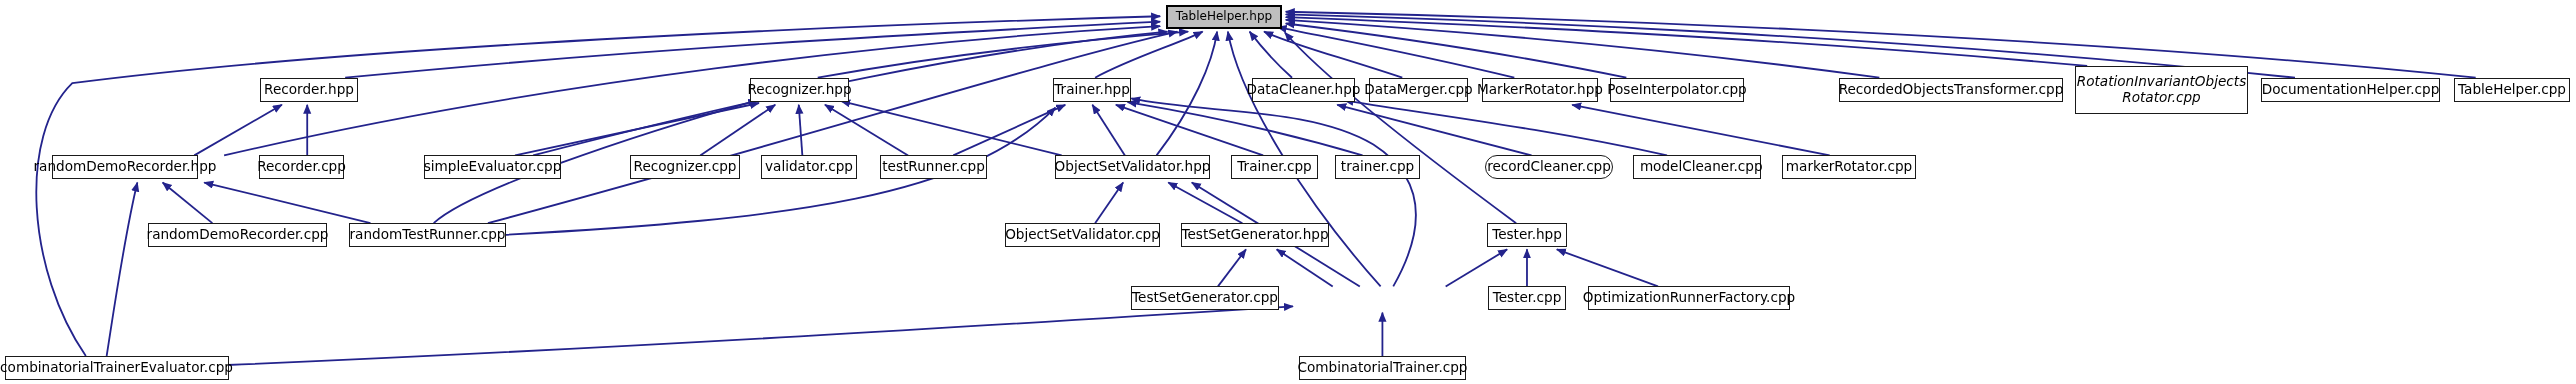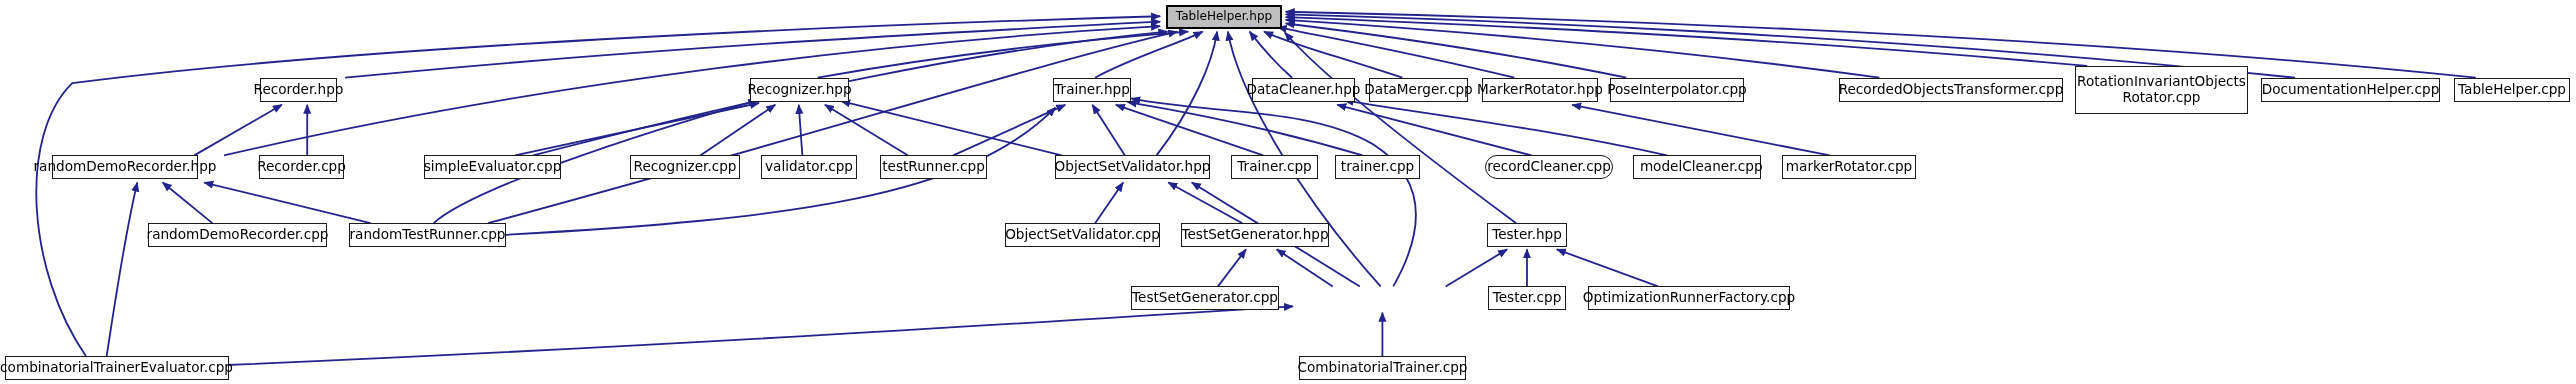--- a/index.html
+++ b/index.html
@@ -101,29 +101,29 @@
       <path d="M 252,404 C 700,385 1100,360 1431,339"></path>
 
       <path d="M 1695,172 L 1480,116"></path>
       <path d="M 1845,172 C 1700,140 1562,124 1488,111"></path>
       <path d="M 2025,172 L 1740,116"></path>
     </g>
   </svg>
 
   <div class="node root" style="left:1166px;top:4.5px;width:116px;">TableHelper.hpp</div>
 
-  <div class="node" style="left:260px;top:78px;width:77px;">Recorder.hpp</div>
+  <div class="node" style="left:260px;top:78px;width:98px;">Recorder.hpp</div>
   <div class="node" style="left:750px;top:78px;width:99px;">Recognizer.hpp</div>
   <div class="node" style="left:1053px;top:78px;width:78px;">Trainer.hpp</div>
   <div class="node" style="left:1252px;top:78px;width:103px;">DataCleaner.hpp</div>
   <div class="node" style="left:1369px;top:78px;width:99px;">DataMerger.cpp</div>
   <div class="node" style="left:1482px;top:78px;width:116px;">MarkerRotator.hpp</div>
   <div class="node" style="left:1610px;top:78px;width:134px;">PoseInterpolator.cpp</div>
   <div class="node" style="left:1839px;top:78px;width:224px;">RecordedObjectsTransformer.cpp</div>
-  <div class="node tall" style="left:2075px;top:66px;width:173px;">RotationInvariantObjects
+  <div class="node tall" style="left:2075px;top:66px;width:173px;font-style:italic;">RotationInvariantObjects
 Rotator.cpp</div>
   <div class="node" style="left:2261px;top:78px;width:179px;">DocumentationHelper.cpp</div>
   <div class="node" style="left:2454px;top:78px;width:116px;">TableHelper.cpp</div>
 
   <div class="node" style="left:52px;top:155px;width:146px;">randomDemoRecorder.hpp</div>
   <div class="node" style="left:259px;top:155px;width:85px;">Recorder.cpp</div>
   <div class="node" style="left:424px;top:155px;width:137px;">simpleEvaluator.cpp</div>
   <div class="node" style="left:630px;top:155px;width:110px;">Recognizer.cpp</div>
   <div class="node" style="left:761px;top:155px;width:96px;">validator.cpp</div>
   <div class="node" style="left:880px;top:155px;width:107px;">testRunner.cpp</div>

